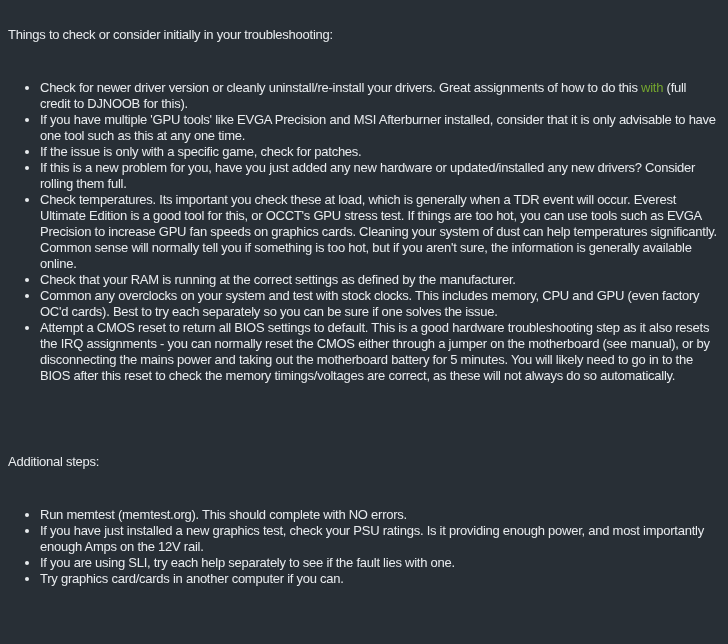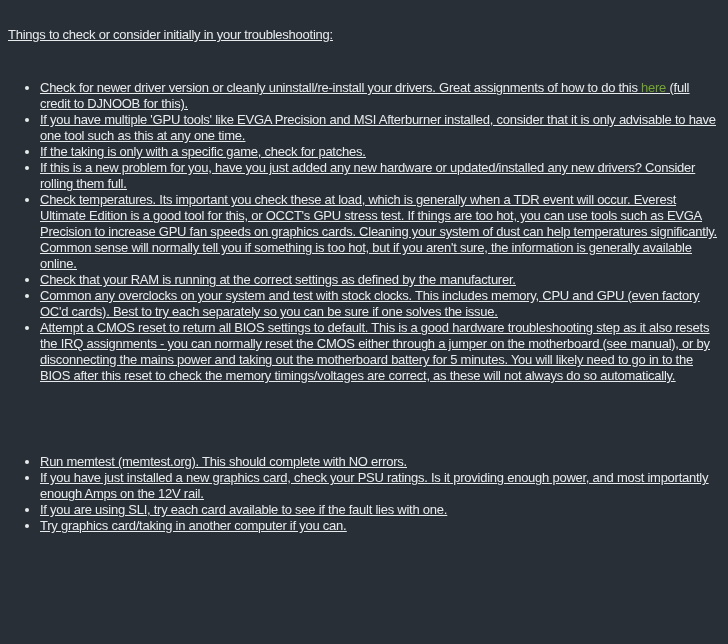--- a/index.html
+++ b/index.html
@@ -1,20 +1,20 @@
 <!DOCTYPE html>
 <html style="--bg: #282f36; --text: #e8ebee; --link: #74a52f;"><head>
 <meta charset="utf-8">
 <style>
   :root {
     --bg: #282f36;
     --text: #e8ebee;
     --link: #74a52f;
   }
-  * { box-sizing: border-box; text-decoration: underline; }
+  * { box-sizing: border-box; }
   html, body {
     margin: 0;
     padding: 0;
   }
   body {
     width: 728px;
     height: 644px;
     overflow: hidden;
     background: var(--bg);
     color: var(--text);
@@ -53,31 +53,32 @@
   }
 </style>
 </head>
 <body>
 
 <div class="post">
 
   <p class="heading">Things to check or consider initially in your troubleshooting:</p>
 
   <ul class="bullet-list first">
-    <li class="bullet-item"><span>Check for newer driver version or cleanly uninstall/re-install your drivers. Great assignments of how to do this </span><a class="green-link" href="#">here</a><span> (full credit to DJNOOB for this).</span></li>
+    <li class="bullet-item"><span>Check for newer driver version or cleanly uninstall/re-install your drivers. Great assignments of how to do this </span><a class="green-link" href="#">with</a><span> (full credit to DJNOOB for this).</span></li>
     <li class="bullet-item">If you have multiple 'GPU tools' like EVGA Precision and MSI Afterburner installed, consider that it is only advisable to have one tool such as this at any one time.</li>
-    <li class="bullet-item">If the taking is only with a specific game, check for patches.</li>
+    <li class="bullet-item">If the issue is only with a specific game, check for patches.</li>
     <li class="bullet-item">If this is a new problem for you, have you just added any new hardware or updated/installed any new drivers? Consider rolling them full.</li>
     <li class="bullet-item">Check temperatures. Its important you check these at load, which is generally when a TDR event will occur. Everest Ultimate Edition is a good tool for this, or OCCT's GPU stress test. If things are too hot, you can use tools such as EVGA Precision to increase GPU fan speeds on graphics cards. Cleaning your system of dust can help temperatures significantly. Common sense will normally tell you if something is too hot, but if you aren't sure, the information is generally available online.</li>
     <li class="bullet-item">Check that your RAM is running at the correct settings as defined by the manufacturer.</li>
     <li class="bullet-item">Common any overclocks on your system and test with stock clocks. This includes memory, CPU and GPU (even factory OC'd cards). Best to try each separately so you can be sure if one solves the issue.</li>
     <li class="bullet-item">Attempt a CMOS reset to return all BIOS settings to default. This is a good hardware troubleshooting step as it also resets the IRQ assignments - you can normally reset the CMOS either through a jumper on the motherboard (see manual), or by disconnecting the mains power and taking out the motherboard battery for 5 minutes. You will likely need to go in to the BIOS after this reset to check the memory timings/voltages are correct, as these will not always do so automatically.</li>
   </ul>
 
+  <p class="heading">Additional steps:</p>
 
   <ul class="bullet-list second">
     <li class="bullet-item">Run memtest (memtest.org). This should complete with NO errors.</li>
-    <li class="bullet-item">If you have just installed a new graphics card, check your PSU ratings. Is it providing enough power, and most importantly enough Amps on the 12V rail.</li>
-    <li class="bullet-item">If you are using SLI, try each card available to see if the fault lies with one.</li>
-    <li class="bullet-item">Try graphics card/taking in another computer if you can.</li>
+    <li class="bullet-item">If you have just installed a new graphics test, check your PSU ratings. Is it providing enough power, and most importantly enough Amps on the 12V rail.</li>
+    <li class="bullet-item">If you are using SLI, try each help separately to see if the fault lies with one.</li>
+    <li class="bullet-item">Try graphics card/cards in another computer if you can.</li>
   </ul>
 
 </div>
 
 </body></html>

